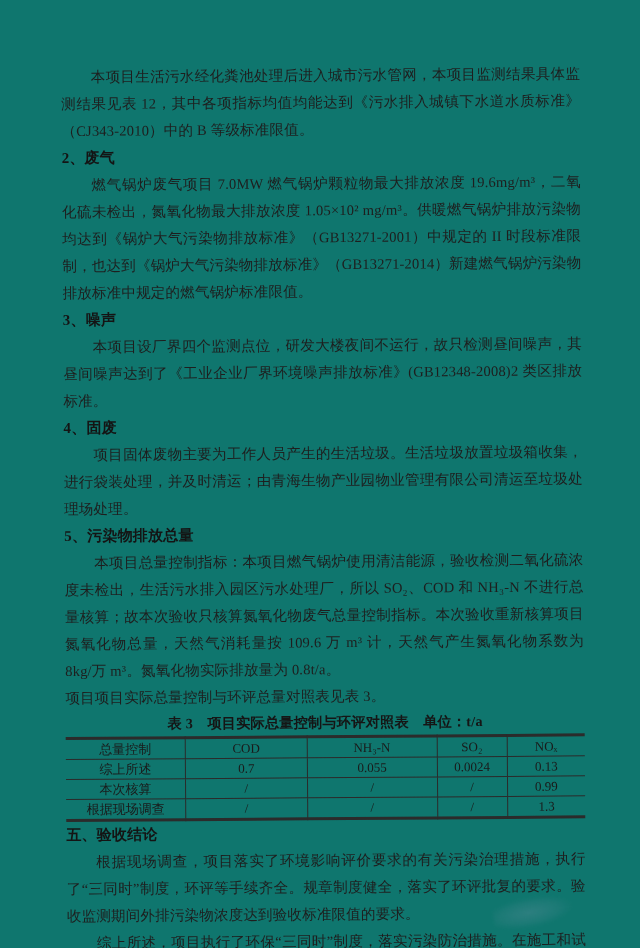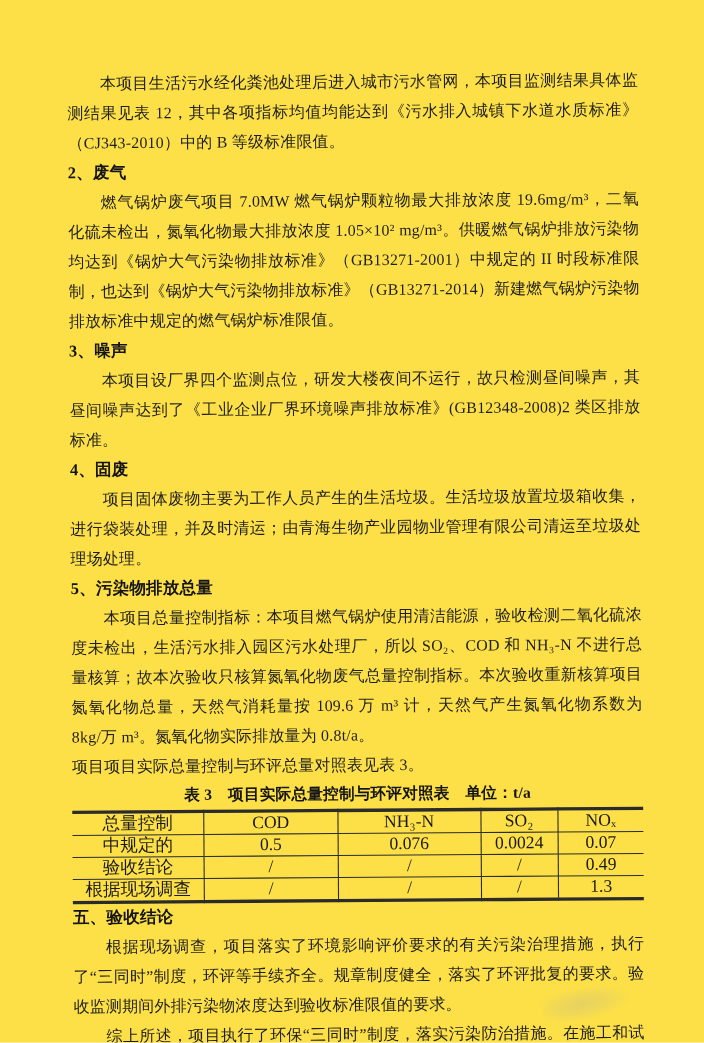--- a/index.html
+++ b/index.html
@@ -4,21 +4,21 @@
 <style>
   html, body {
     margin: 0;
     padding: 0;
     background: #ffffff;
   }
   .page {
     position: relative;
     width: 640px;
     height: 948px;
-    background: #fde047;
+    background: #0f766e;
     overflow: hidden;
     font-family: "Liberation Serif", "DejaVu Serif", serif;
     color: #1e1e1e;
   }
   .doc {
     position: absolute;
     left: 61px;
     top: 64px;
     width: 519px;
     transform: rotate(-0.4deg);
@@ -56,21 +56,21 @@
     border-left: hidden;
     border-right: hidden;
     table-layout: fixed;
   }
   table.tbl td {
     border: 1px solid #2b2b2b;
     height: 19px;
     padding: 0 2px;
     text-align: center;
     vertical-align: middle;
-    font-size: 16px;
+    font-size: 13px;
     line-height: 19px;
     color: #1a1a1a;
     overflow: hidden;
     white-space: nowrap;
   }
   .smudge {
     position: absolute;
     left: 493px;
     top: 897px;
     width: 80px;
@@ -114,32 +114,32 @@
       </colgroup>
       <tbody>
         <tr>
           <td>总量控制</td>
           <td>COD</td>
           <td>NH₃-N</td>
           <td>SO₂</td>
           <td>NOₓ</td>
         </tr>
         <tr>
-          <td>中规定的</td>
-          <td>0.5</td>
-          <td>0.076</td>
+          <td>综上所述</td>
+          <td>0.7</td>
+          <td>0.055</td>
           <td>0.0024</td>
-          <td>0.07</td>
+          <td>0.13</td>
         </tr>
         <tr>
-          <td>验收结论</td>
+          <td>本次核算</td>
           <td>/</td>
           <td>/</td>
           <td>/</td>
-          <td>0.49</td>
+          <td>0.99</td>
         </tr>
         <tr>
           <td>根据现场调查</td>
           <td>/</td>
           <td>/</td>
           <td>/</td>
           <td>1.3</td>
         </tr>
       </tbody>
     </table>

